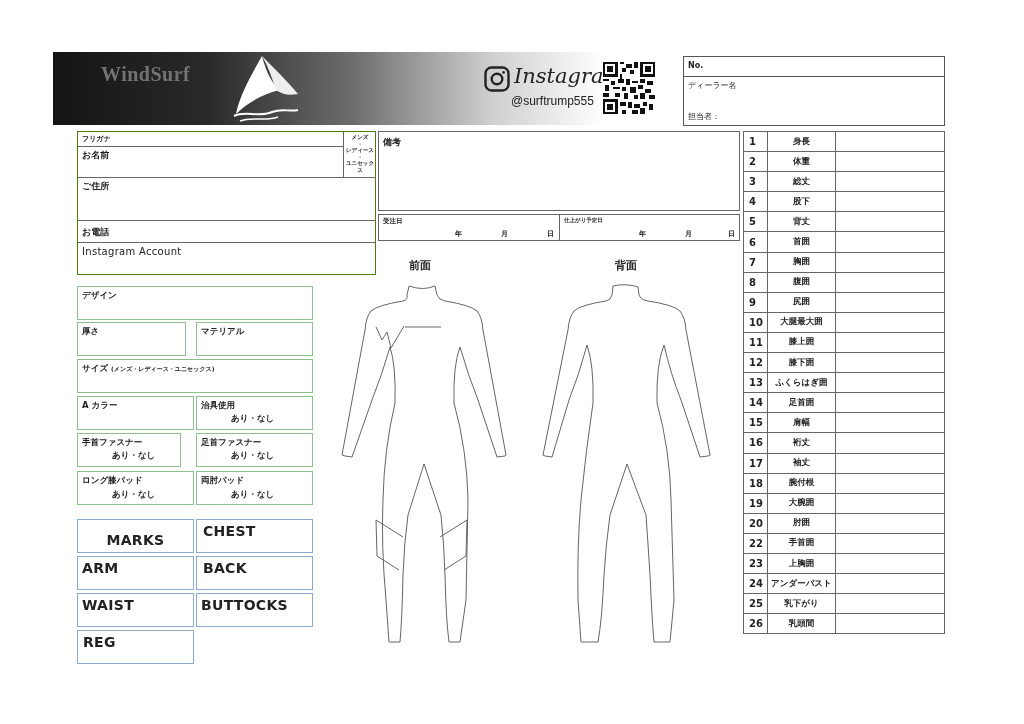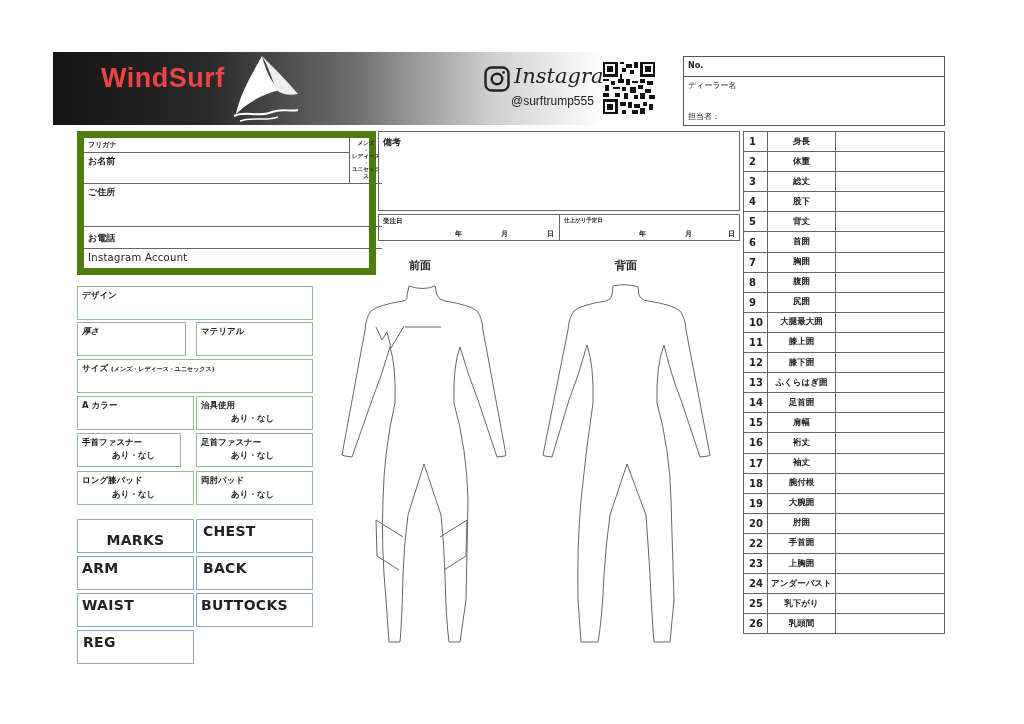--- a/index.html
+++ b/index.html
@@ -3,39 +3,39 @@
 <meta charset="utf-8">
 <style>
   * { box-sizing: border-box; margin: 0; padding: 0; }
   html, body { width: 1024px; height: 724px; background: #ffffff; overflow: hidden; }
   body { position: relative; font-family: "DejaVu Sans", "Liberation Sans", sans-serif; color: #222; }
   .abs { position: absolute; }
 
   
   .banner { left: 53px; top: 52px; width: 627px; height: 73px;
     background: linear-gradient(90deg, #141414 0%, #2a2a2a 25%, #6e6e6e 48%, #cfcfcf 70%, #ffffff 88%); }
-  .logo-text { left: 101px; top: 63px; font-family: Liberation Sans, sans-serif; font-weight: bold;
-    font-size: 27px; color: #ef4444; letter-spacing: 0.5px; }
+  .logo-text { left: 101px; top: 63px; font-family: Liberation Serif, serif; font-weight: bold;
+    font-size: 20px; color: #737373; letter-spacing: 0.5px; }
   .logo-sail { left: 232px; top: 54px; width: 70px; height: 68px; }
   .insta-icon { left: 484px; top: 66px; width: 26px; height: 26px; }
   .insta-word { left: 514px; top: 64px; font-family: "DejaVu Serif", "Liberation Serif", serif; font-style: italic;
     font-size: 21px; color: #222; }
   .insta-handle { left: 511px; top: 94px; font-size: 12px; color: #222; font-family: Liberation Sans, sans-serif; }
   .qr { left: 603px; top: 62px; width: 52px; height: 52px; }
 
   
   .dealer { left: 683px; top: 56px; width: 262px; height: 70px; border: 1px solid #555; }
   .dealer .row1 { height: 20px; border-bottom: 1px solid #555; font-size: 8px; padding: 4px 4px; font-weight: bold; }
   .dealer .row2 { font-size: 8px; padding: 3px 4px; }
   .dealer .row3 { position: absolute; left: 4px; bottom: 3px; font-size: 8px; }
   .lbl { font-size: 9px; font-weight: bold; padding: 2px 4px; white-space: nowrap; }
   .lbl-sm { font-size: 7px; font-weight: bold; padding: 2px 4px; }
 
   
-  .cust { left: 77px; top: 131px; width: 299px; height: 144px; border: 7px solid #4d7c0f; }
+  .cust { left: 77px; top: 131px; width: 299px; height: 144px; border: 1px solid #4d7c0f; }
   .cust .furigana { position: absolute; left: 0; top: 0; width: 266px; height: 15px; border-bottom: 1px solid #666; border-right: 1px solid #666; }
   .cust .name { position: absolute; left: 0; top: 15px; width: 266px; height: 30px; border-right: 1px solid #666; }
   .cust .gender { position: absolute; left: 266px; top: 0; width: 32px; height: 45px; font-size: 5.5px; text-align: center; line-height: 6.6px; padding-top: 2px; font-weight: bold; }
   .cust .addr { position: absolute; left: 0; top: 45px; width: 298px; height: 43px; border-top: 1px solid #666; }
   .cust .tel { position: absolute; left: 0; top: 88px; width: 298px; height: 22px; border-top: 1px solid #666; }
   .cust .insta { position: absolute; left: 0; top: 110px; width: 298px; height: 33px; border-top: 1px solid #666; }
   .cust .insta .lbl { font-weight: normal; font-size: 10px; letter-spacing: 0.3px; }
 
   
   .remarks { left: 378px; top: 131px; width: 362px; height: 80px; border: 1px solid #666; }
@@ -204,21 +204,21 @@
   <g fill="none" stroke="#666" stroke-width="1">
     <path d="M73 11 Q86 8 98 12 L99 20 Q101 25 108 26 Q134 30 140 36 Q145 42 146 55 L170 180 L168 181 L160 182 L141 125 Q131 100 124 70
              Q116 90 117 128 Q130 175 131 225 L134 325 L130 367 L114 367 Q112 345 110 300 Q108 268 106 240 L87 189 L70 240 Q66 268 64 300 Q62 345 58 367 L41 367 L38 325 Q37 270 41 225 Q46 175 53 128 Q54 90 47 70
              Q39 100 29 125 L12 182 L5 181 L3 180 L28 55 Q29 42 34 36 Q40 30 66 26 Q71 25 72 20 Z"></path>
   </g>
 </svg>
 
 <div class="abs gbox" style="left:77px; top:286px; width:236px; height:34px;">
   <div class="lbl">デザイン</div>
 </div>
-<div class="abs gbox" style="left:77px; top:322px; width:109px; height:34px;font-style:italic;">
+<div class="abs gbox" style="left:77px; top:322px; width:109px; height:34px;">
   <div class="lbl">厚さ</div>
 </div>
 <div class="abs gbox" style="left:196px; top:322px; width:117px; height:34px;">
   <div class="lbl">マテリアル</div>
 </div>
 <div class="abs gbox" style="left:77px; top:359px; width:236px; height:34px;">
   <div class="lbl"><span>サイズ</span><span class="sub">(メンズ・レディース・ユニセックス)</span></div>
 </div>
 <div class="abs gbox" style="left:77px; top:396px; width:117px; height:34px;">
   <div class="lbl">A カラー</div>

